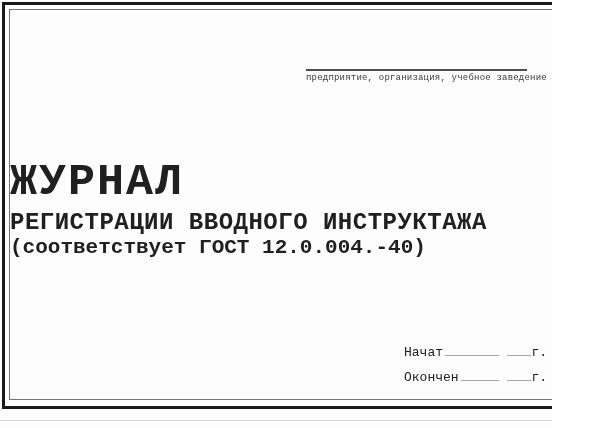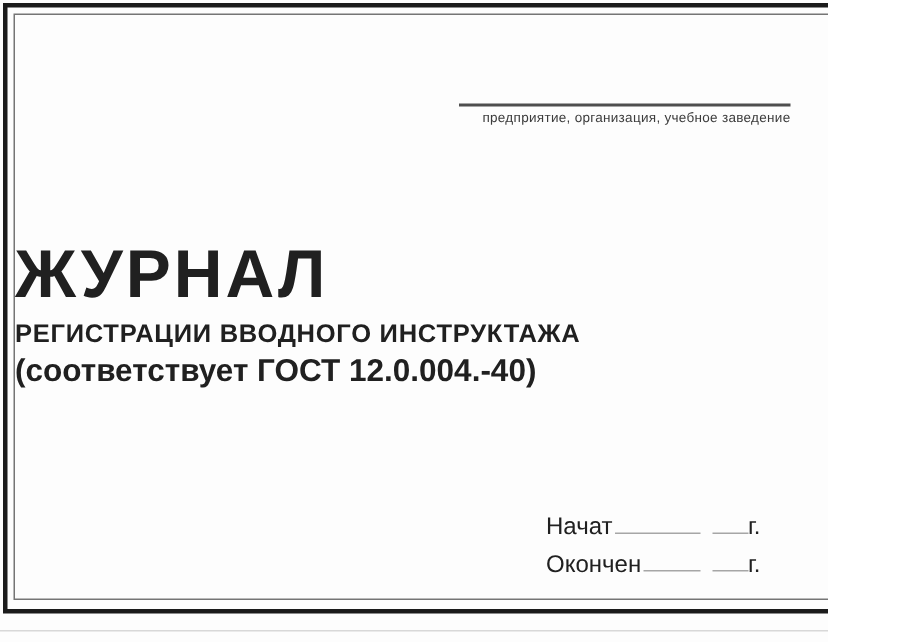--- a/index.html
+++ b/index.html
@@ -16,21 +16,21 @@
     margin: 0;
     padding: 0;
     background: #ffffff;
   }
   .stage {
     position: relative;
     width: 552px;
     height: 428px;
     background: var(--background);
     overflow: hidden;
-    font-family: Liberation Sans, sans-serif;
+    font-family: Liberation Mono, monospace;
     color: var(--text);
   }
   
   .photo-edge {
     position: absolute;
     left: 0;
     top: 0;
     width: 592px;
     height: 420px;
     border-right: 1px solid var(--photo-edge);
@@ -87,38 +87,38 @@
     text-align: left;
   }
   .title-main {
     font-size: 45px;
     font-weight: bold;
     line-height: 48px;
     letter-spacing: 2px;
     margin-bottom: 4px;
   }
   .title-sub {
-    font-size: 17px;
+    font-size: 24px;
     font-weight: bold;
     line-height: 24px;
     letter-spacing: 0.5px;
   }
   .title-gost {
     font-size: 21px;
     font-weight: bold;
     line-height: 26px;
   }
   
   .date-row {
     position: absolute;
-    left: 364px;
+    left: 404px;
     width: 143px;
     display: flex;
     align-items: baseline;
-    font-size: 16px;
+    font-size: 13px;
     line-height: 14px;
     justify-content: flex-end;
   }
   .date-row.started { top: 344px; }
   .date-row.finished { top: 369px; }
   .date-label { white-space: nowrap; margin-right: 2px; }
   .ul-long {
     flex: 1;
     height: 11px;
     border-bottom: 1px solid var(--fill-line);

